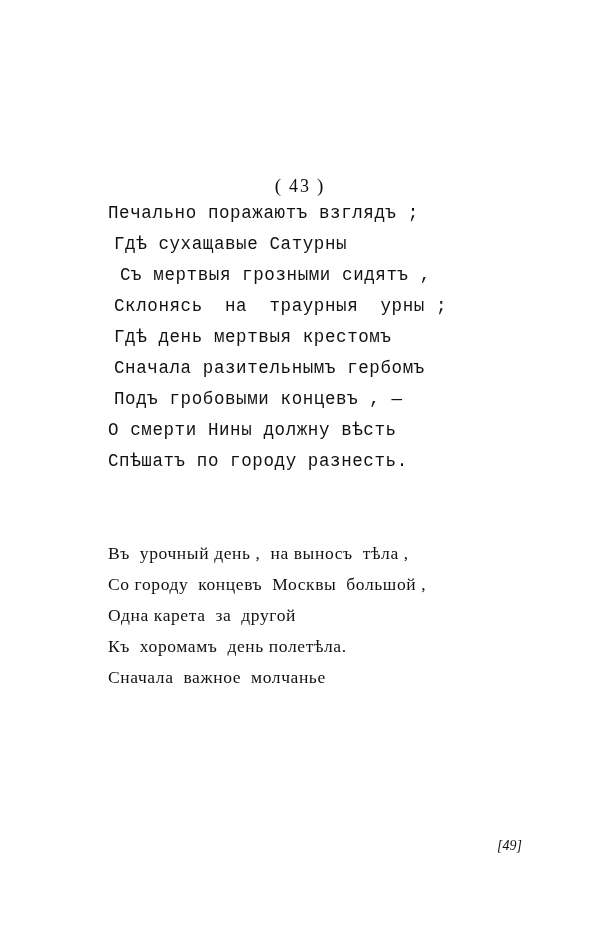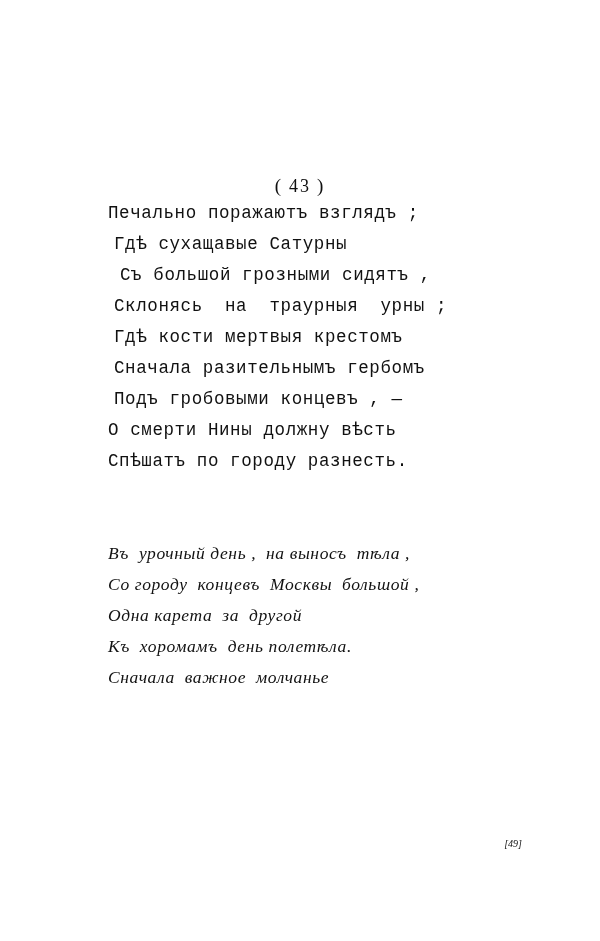--- a/index.html
+++ b/index.html
@@ -43,60 +43,59 @@
     position: absolute;
     left: 108px;
     width: 420px;
   }
   #stanza-one {
     top: 198px;
     font-family: Liberation Mono, monospace;
   }
   #stanza-two {
     top: 538px;
-    font-style: italic;
   }
   .verse-line {
     font-size: 17.5px;
     line-height: 31px;
     letter-spacing: 0.6px;
     white-space: pre;
     color: #111111;
   }
   .indent-0 { padding-left: 0px; }
   .indent-1 { padding-left: 6px; }
   .indent-2 { padding-left: 12px; }
   .folio {
     position: absolute;
     top: 838px;
     left: 0;
     width: 600px;
     text-align: right;
     padding-right: 78px;
     box-sizing: border-box;
-    font-size: 10px;
+    font-size: 14px;
     font-style: italic;
     color: #101010;
   }
 </style>
 </head>
 <body>
 
 <div class="page">
 
   <div class="page-number">
     <span class="paren">(</span><span class="num">43</span><span class="paren">)</span>
   </div>
 
   <div class="verse-block" id="stanza-one">
     <div class="verse-line indent-0">Печально поражаютъ взглядъ ;</div>
     <div class="verse-line indent-1">Гдѣ сухащавые Сатурны</div>
-    <div class="verse-line indent-2">Съ большой грозными сидятъ ,</div>
+    <div class="verse-line indent-2">Съ мертвыя грозными сидятъ ,</div>
     <div class="verse-line indent-1">Склонясь  на  траурныя  урны ;</div>
-    <div class="verse-line indent-1">Гдѣ кости мертвыя крестомъ</div>
+    <div class="verse-line indent-1">Гдѣ день мертвыя крестомъ</div>
     <div class="verse-line indent-1">Сначала разительнымъ гербомъ</div>
     <div class="verse-line indent-1">Подъ гробовыми концевъ , —</div>
     <div class="verse-line indent-0">О смерти Нины должну вѣсть</div>
     <div class="verse-line indent-0">Спѣшатъ по городу разнесть.</div>
   </div>
 
   <div class="verse-block" id="stanza-two">
     <div class="verse-line indent-0">Въ  урочный день ,  на выносъ  тѣла ,</div>
     <div class="verse-line indent-0">Со городу  концевъ  Москвы  большой ,</div>
     <div class="verse-line indent-0">Одна карета  за  другой</div>

